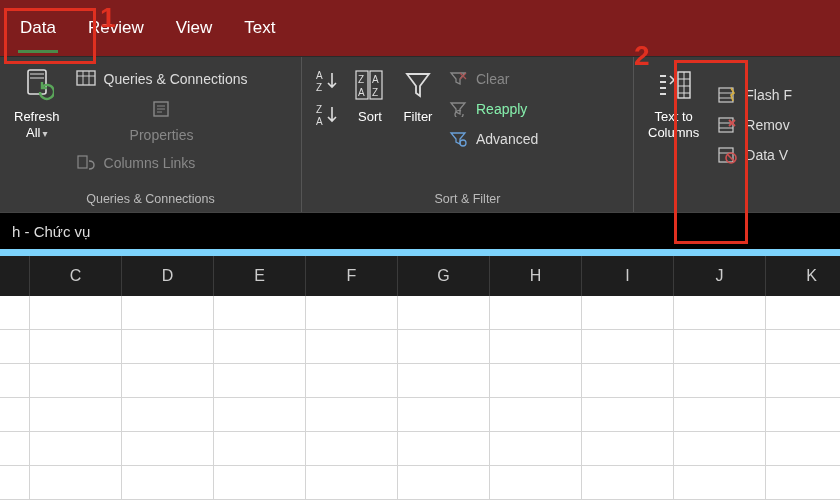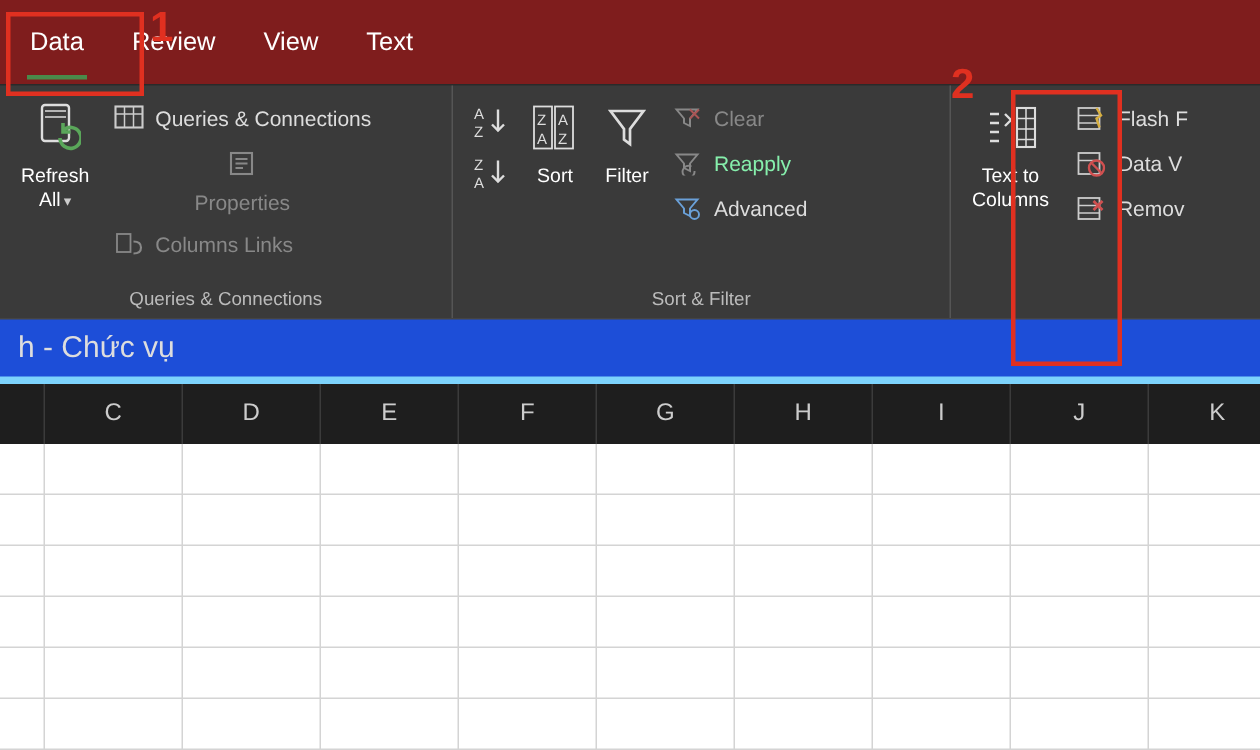--- a/index.html
+++ b/index.html
@@ -71,26 +71,26 @@
     color: #ddd;
     font-size: 14px;
     padding: 4px 6px;
     cursor: pointer;
     gap: 8px;
     white-space: nowrap;
   }
   .smallrow .ic { width: 20px; height: 20px; display:inline-flex;align-items:center;justify-content:center;}
   .vcol { display:flex; flex-direction:column; gap:2px;}
   .formula-bar {
-    background: #1d4ed8;
+    background: #000000;
     color: #ddd;
-    font-size: 20px;
+    font-size: 15px;
     padding: 10px 12px;
     border-top: 1px solid #444;
-    border-bottom: 5px solid #7dd3fc;
+    border-bottom: 7px solid #7dd3fc;
     height: 44px;
     display:flex;
     align-items:center;
   }
   .colhdr-row {
     display: flex;
     background: #1e1e1e;
     height: 40px;
   }
   .colhdr {
@@ -267,51 +267,51 @@
           <svg width="36" height="34">
             <path d="M4 8h6M4 14h6M4 20h6M4 26h6" stroke="#ddd" stroke-width="1.8"></path>
             <path d="M14 8l4 4-4 4" stroke="#ddd" stroke-width="1.6" fill="none"></path>
             <rect x="22" y="4" width="12" height="26" fill="none" stroke="#ddd" stroke-width="1.4"></rect>
             <path d="M22 11h12M22 18h12M22 25h12M28 4v26" stroke="#ddd" stroke-width="1"></path>
           </svg>
         </span>
         <span>Text to</span>
         <span>Columns</span>
       </div>
-      <div class="vcol" style="margin-left:6px; margin-top:2px;">
+      <div class="vcol" style="margin-left:6px; margin-top:18px;">
         <div class="smallrow">
           <span class="ic">
               <svg width="20" height="18">
                 <rect x="2" y="2" width="14" height="14" fill="none" stroke="#ccc" stroke-width="1.2"></rect>
                 <path d="M2 7h14M2 12h14" stroke="#ccc"></path>
                 <path d="M14 2l3 5-3 2 2 6" stroke="#d8b040" stroke-width="1.6" fill="none"></path>
               </svg>
             </span>
           <span>Flash F</span>
+        </div>
+        <div class="smallrow">
+          <span class="ic">
+              <svg width="20" height="18">
+                <rect x="2" y="2" width="14" height="14" fill="none" stroke="#ccc" stroke-width="1.2"></rect>
+                <path d="M2 7h14M2 12h14" stroke="#ccc"></path>
+                <path d="M12 4l6 6M18 4l-6 6" stroke="#d05050" stroke-width="1.8"></path>
+              </svg>
+            </span>
+          <span>Remov</span>
         </div>
         <div class="smallrow">
           <span class="ic">
               <svg width="20" height="18">
                 <rect x="2" y="2" width="14" height="14" fill="none" stroke="#ccc" stroke-width="1.2"></rect>
                 <path d="M2 7h14" stroke="#ccc"></path>
                 <circle cx="14" cy="12" r="5" fill="none" stroke="#d05050" stroke-width="1.6"></circle>
                 <path d="M11 9l6 6" stroke="#d05050" stroke-width="1.6"></path>
               </svg>
             </span>
           <span>Data V</span>
-        </div>
-        <div class="smallrow">
-          <span class="ic">
-              <svg width="20" height="18">
-                <rect x="2" y="2" width="14" height="14" fill="none" stroke="#ccc" stroke-width="1.2"></rect>
-                <path d="M2 7h14M2 12h14" stroke="#ccc"></path>
-                <path d="M12 4l6 6M18 4l-6 6" stroke="#d05050" stroke-width="1.8"></path>
-              </svg>
-            </span>
-          <span>Remov</span>
         </div>
       </div>
     </div>
     <div class="group-label">&nbsp;</div>
   </div>
 </div>
 
 <div class="formula-bar">h - Chức vụ</div>
 
 <div class="colhdr-row">

